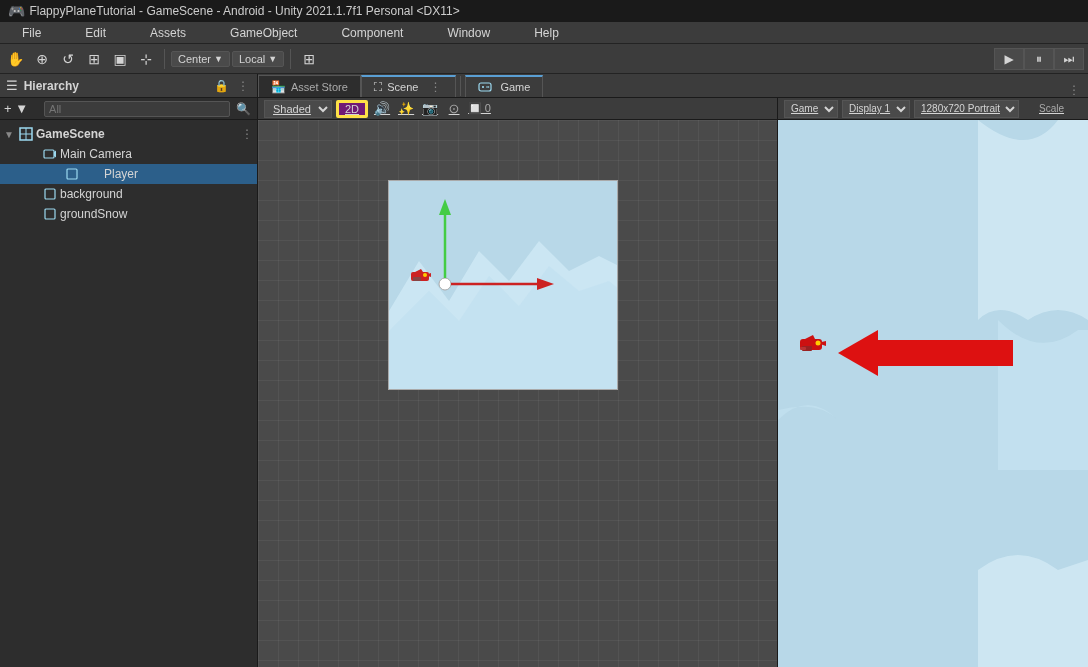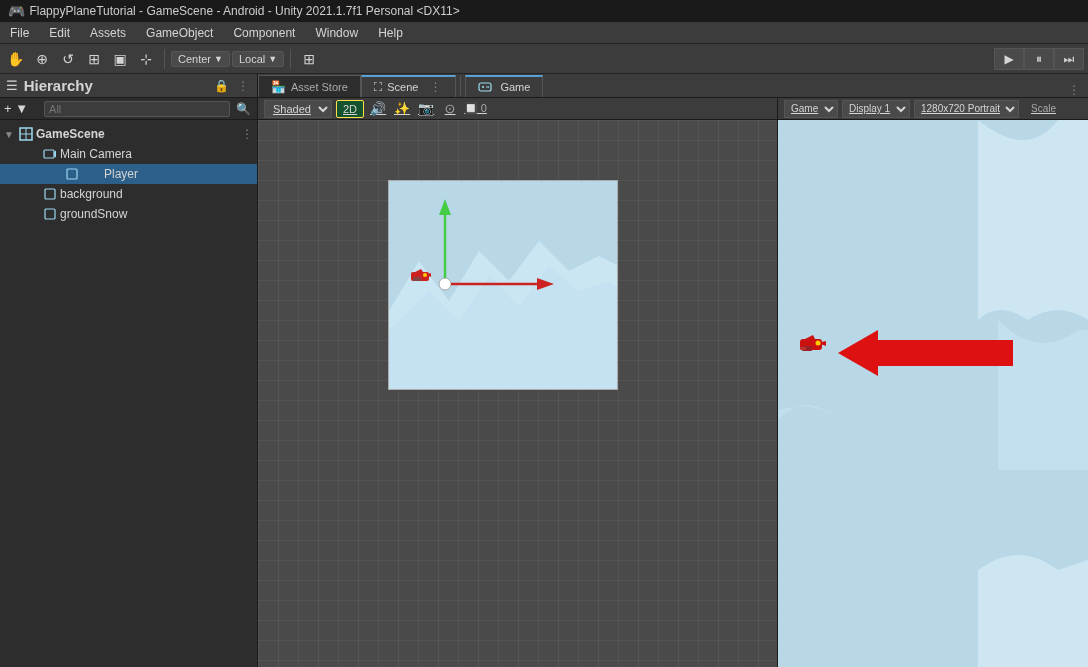--- a/index.html
+++ b/index.html
@@ -19,21 +19,21 @@
 
     
     #menu-bar {
       background: #3c3c3c;
       height: 22px;
       display: flex;
       align-items: center;
       border-bottom: 1px solid #232323;
     }
     .menu-item {
-      padding: 2px 10px;
+      padding: 2px 22px;
       cursor: pointer;
       color: #d4d4d4;
       font-size: 12px;
     }
 
     
     #toolbar {
       background: #3c3c3c;
       height: 30px;
       display: flex;
@@ -105,21 +105,21 @@
     .panel-header {
       background: #3c3c3c;
       height: 24px;
       display: flex;
       align-items: center;
       border-bottom: 1px solid #1a1a1a;
       padding: 0 6px;
       gap: 6px;
     }
     .panel-title {
-      font-size: 15px;
+      font-size: 12px;
       font-weight: bold;
       color: #d4d4d4;
     }
     .panel-icons {
       margin-left: auto;
       display: flex;
       gap: 4px;
     }
     .panel-icon-btn {
       background: none;
@@ -232,22 +232,22 @@
     }
     .scene-toolbar select {
       background: #4a4a4a;
       border: 1px solid #555;
       color: #d4d4d4;
       font-size: 11px;
       height: 18px;
       padding: 0 4px;
     }
     .scene-toolbar-btn {
-      background: #14532d;
-      border: 1px solid #fde047;
+      background: #701a75;
+      border: 3px solid #fde047;
       color: #d4d4d4;
       font-size: 11px;
       height: 18px;
       padding: 0 6px;
       cursor: pointer;
       border-radius: 2px;
     }
     .scene-icon-btn {
       background: none;
       border: none;
@@ -506,21 +506,21 @@
         <div class="game-toolbar">
           <select>
             <option>Game</option>
           </select>
           <select>
             <option>Display 1</option>
           </select>
           <select>
             <option>1280x720 Portrait</option>
           </select>
-          <span style="color:#aaa;font-size:10px;margin-left:8px;">Scale</span>
+          <span style="color:#aaa;font-size:10px;margin-left:16px;">Scale</span>
         </div>
         <div class="game-canvas">
           
           <svg width="100%" height="100%" xmlns="http://www.w3.org/2000/svg">
             <rect width="310" height="600" fill="#b8d8e8"></rect>
 
             <path d="M 200 0 Q 250 40 280 0 L 310 0 L 310 200 Q 280 180 250 200 Q 220 180 200 200 Z" fill="#d5edf7" opacity="0.7"></path>
             <path d="M 220 200 Q 260 240 300 210 L 310 210 L 310 350 L 220 350 Z" fill="#c8e6f3" opacity="0.6"></path>
             <path d="M 200 450 Q 240 420 280 450 L 310 440 L 310 667 L 200 667 Z" fill="#d5edf7" opacity="0.7"></path>
 

